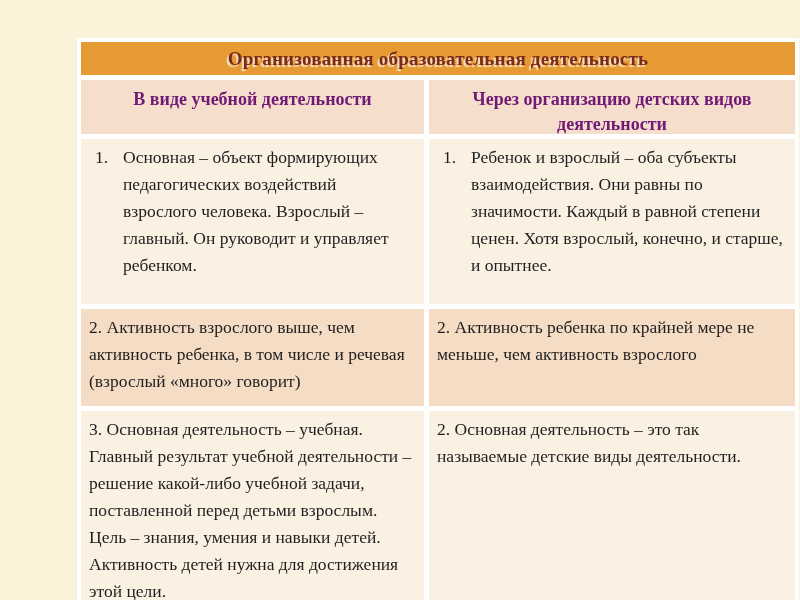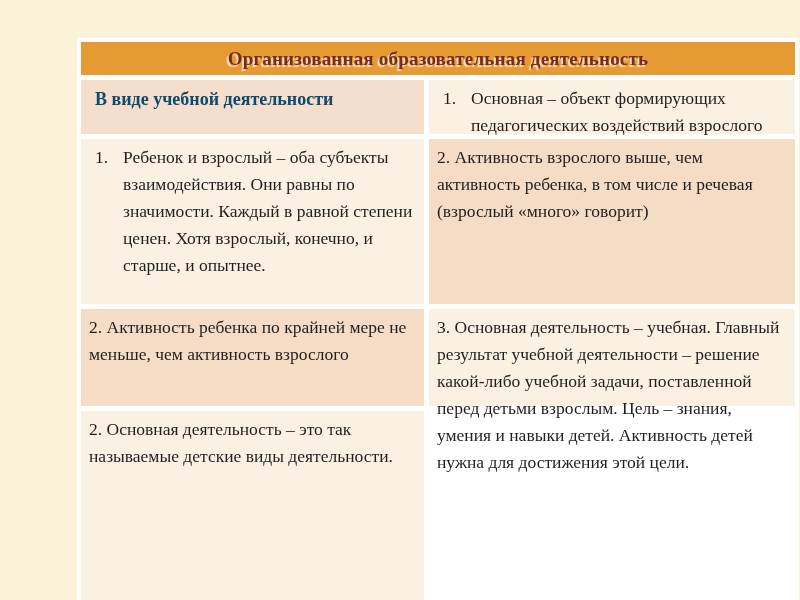--- a/index.html
+++ b/index.html
@@ -39,25 +39,25 @@
     font-weight: bold;
     font-size: 19px;
     letter-spacing: 0.2px;
     display: flex;
     align-items: center;
     justify-content: center;
     text-shadow: -2px 2px 1px rgba(255,255,255,0.70);
   }
   .col-header {
     background: #F6DECC;
-    color: #0c4a6e;
+    color: #701a75;
     font-weight: bold;
     font-size: 18px;
     line-height: 25px;
-    text-align: left;
+    text-align: center;
     padding: 7px 14px 4px 14px;
   }
   .body {
     font-size: 17.5px;
     line-height: 27px;
     color: #1F1F1F;
     padding: 5px 10px 5px 8px;
   }
   .light  { background: #FBF1E2; }
   .accent { background: #F5DCC5; }
@@ -74,20 +74,21 @@
 </head>
 <body>
 
 <div class="slide">
   <div class="ppt-table">
 
     <div class="cell title-bar">Организованная образовательная деятельность</div>
 
     <div class="cell col-header">В виде учебной деятельности</div>
 
+    <div class="cell col-header">Через организацию детских видов деятельности</div>
 
     <div class="cell body light">
       <div class="numbered">
         <span class="num">1.</span>
         <span class="num-text">Основная – объект формирующих педагогических воздействий взрослого человека. Взрослый – главный. Он руководит и управляет ребенком.</span>
       </div>
     </div>
 
     <div class="cell body light">
       <div class="numbered">

